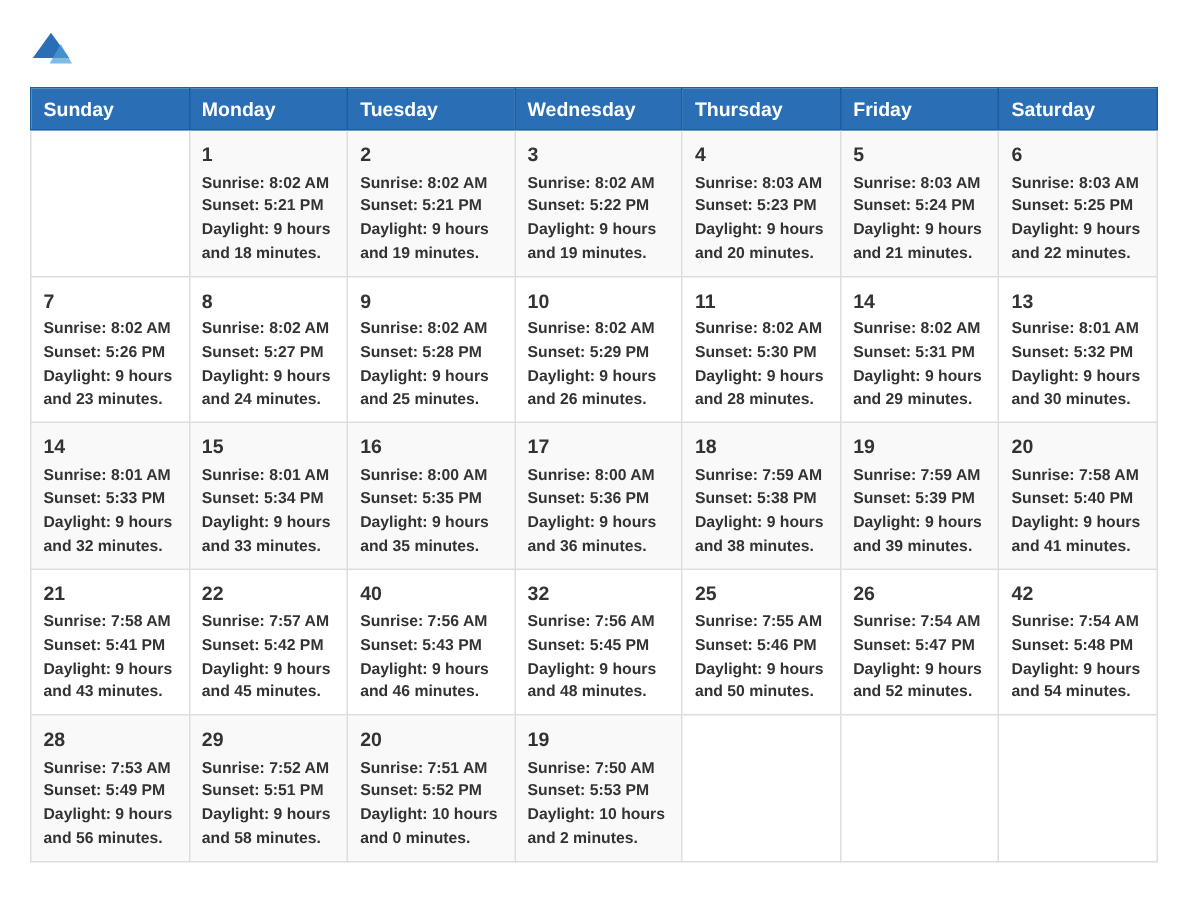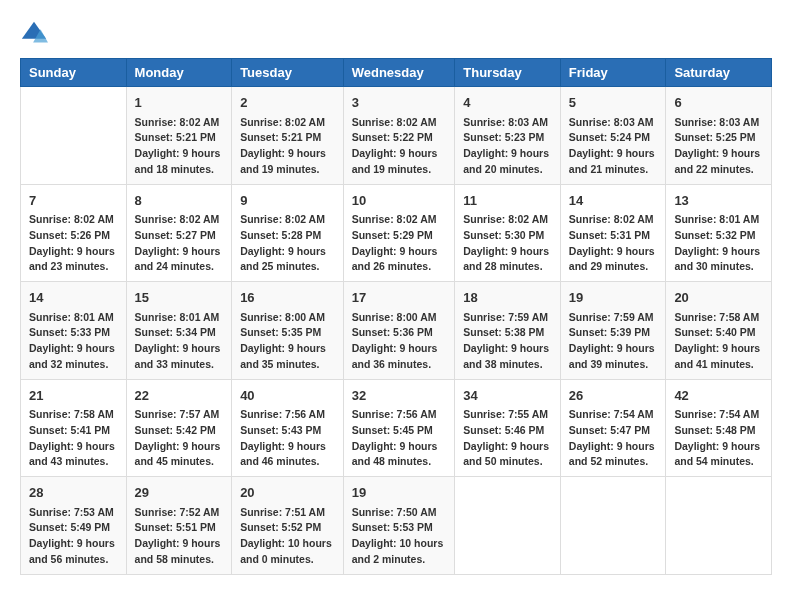--- a/index.html
+++ b/index.html
@@ -223,21 +223,21 @@
         </td>
         <td>
           <span class="day-number">40</span>
           <div class="cell-content">Sunrise: 7:56 AM<br>Sunset: 5:43 PM<br>Daylight: 9 hours<br>and 46 minutes.</div>
         </td>
         <td>
           <span class="day-number">32</span>
           <div class="cell-content">Sunrise: 7:56 AM<br>Sunset: 5:45 PM<br>Daylight: 9 hours<br>and 48 minutes.</div>
         </td>
         <td>
-          <span class="day-number">34</span>
+          <span class="day-number">25</span>
           <div class="cell-content">Sunrise: 7:55 AM<br>Sunset: 5:46 PM<br>Daylight: 9 hours<br>and 50 minutes.</div>
         </td>
         <td>
           <span class="day-number">26</span>
           <div class="cell-content">Sunrise: 7:54 AM<br>Sunset: 5:47 PM<br>Daylight: 9 hours<br>and 52 minutes.</div>
         </td>
         <td>
           <span class="day-number">42</span>
           <div class="cell-content">Sunrise: 7:54 AM<br>Sunset: 5:48 PM<br>Daylight: 9 hours<br>and 54 minutes.</div>
         </td>

